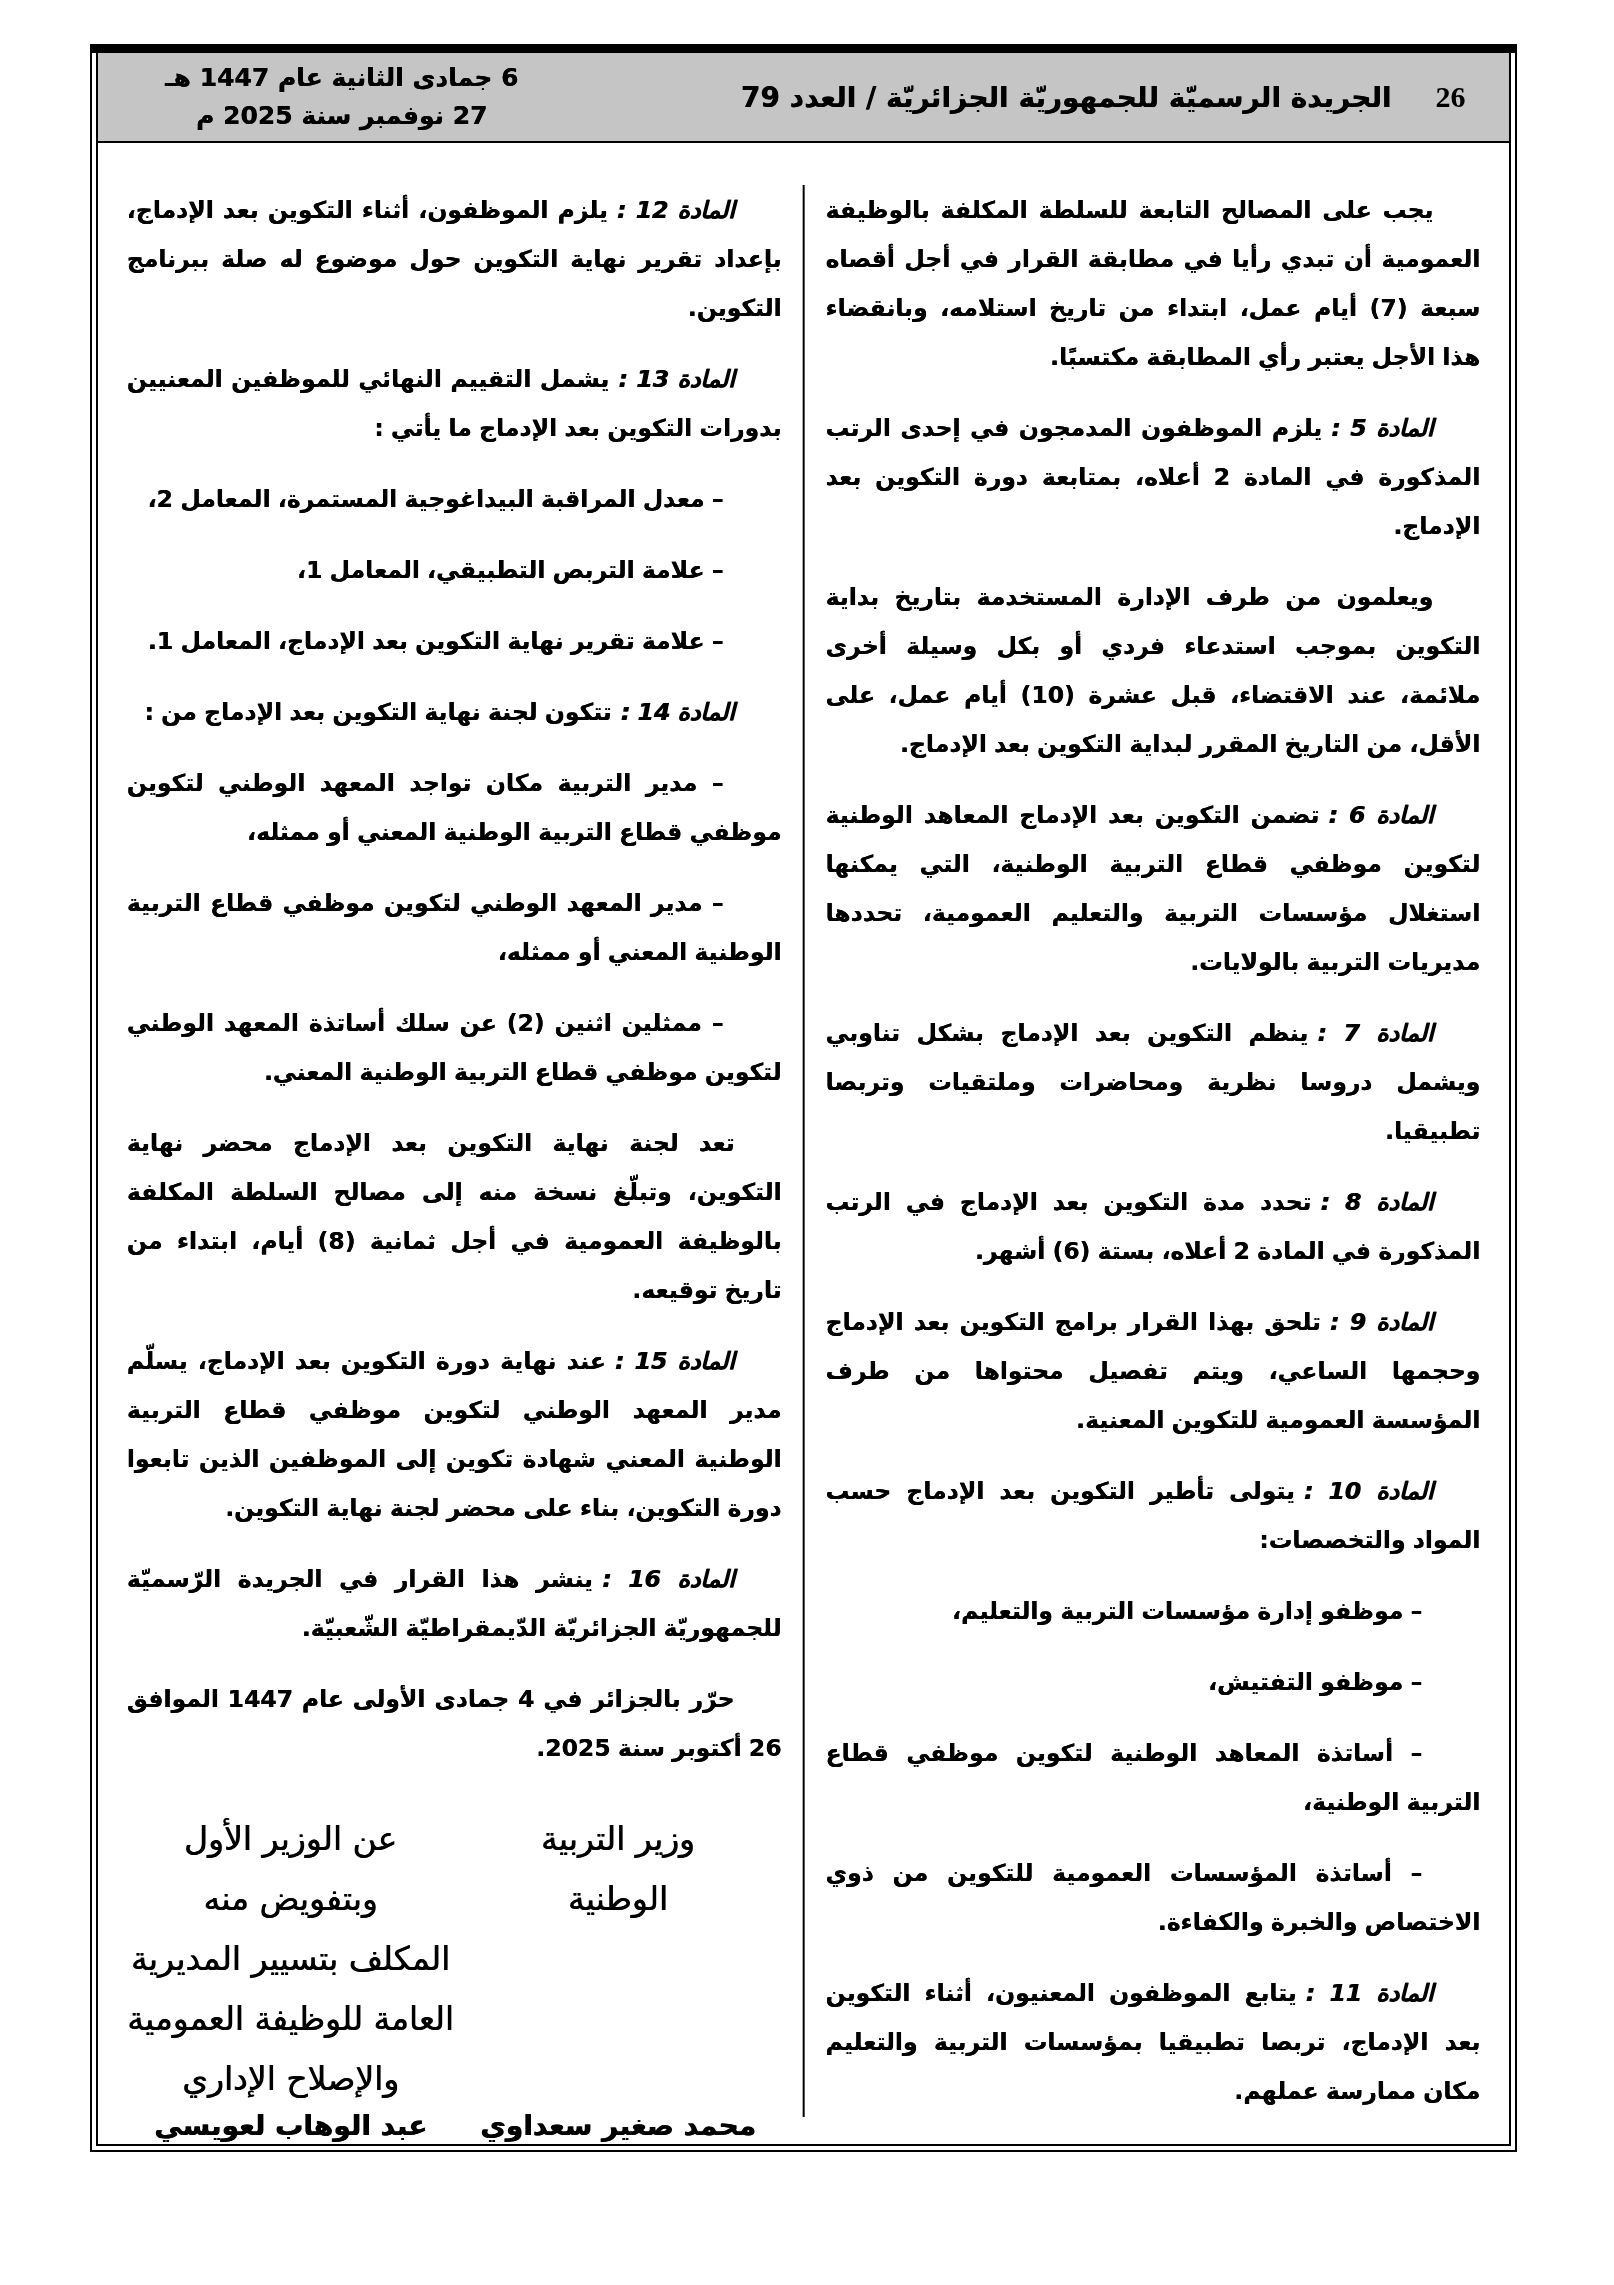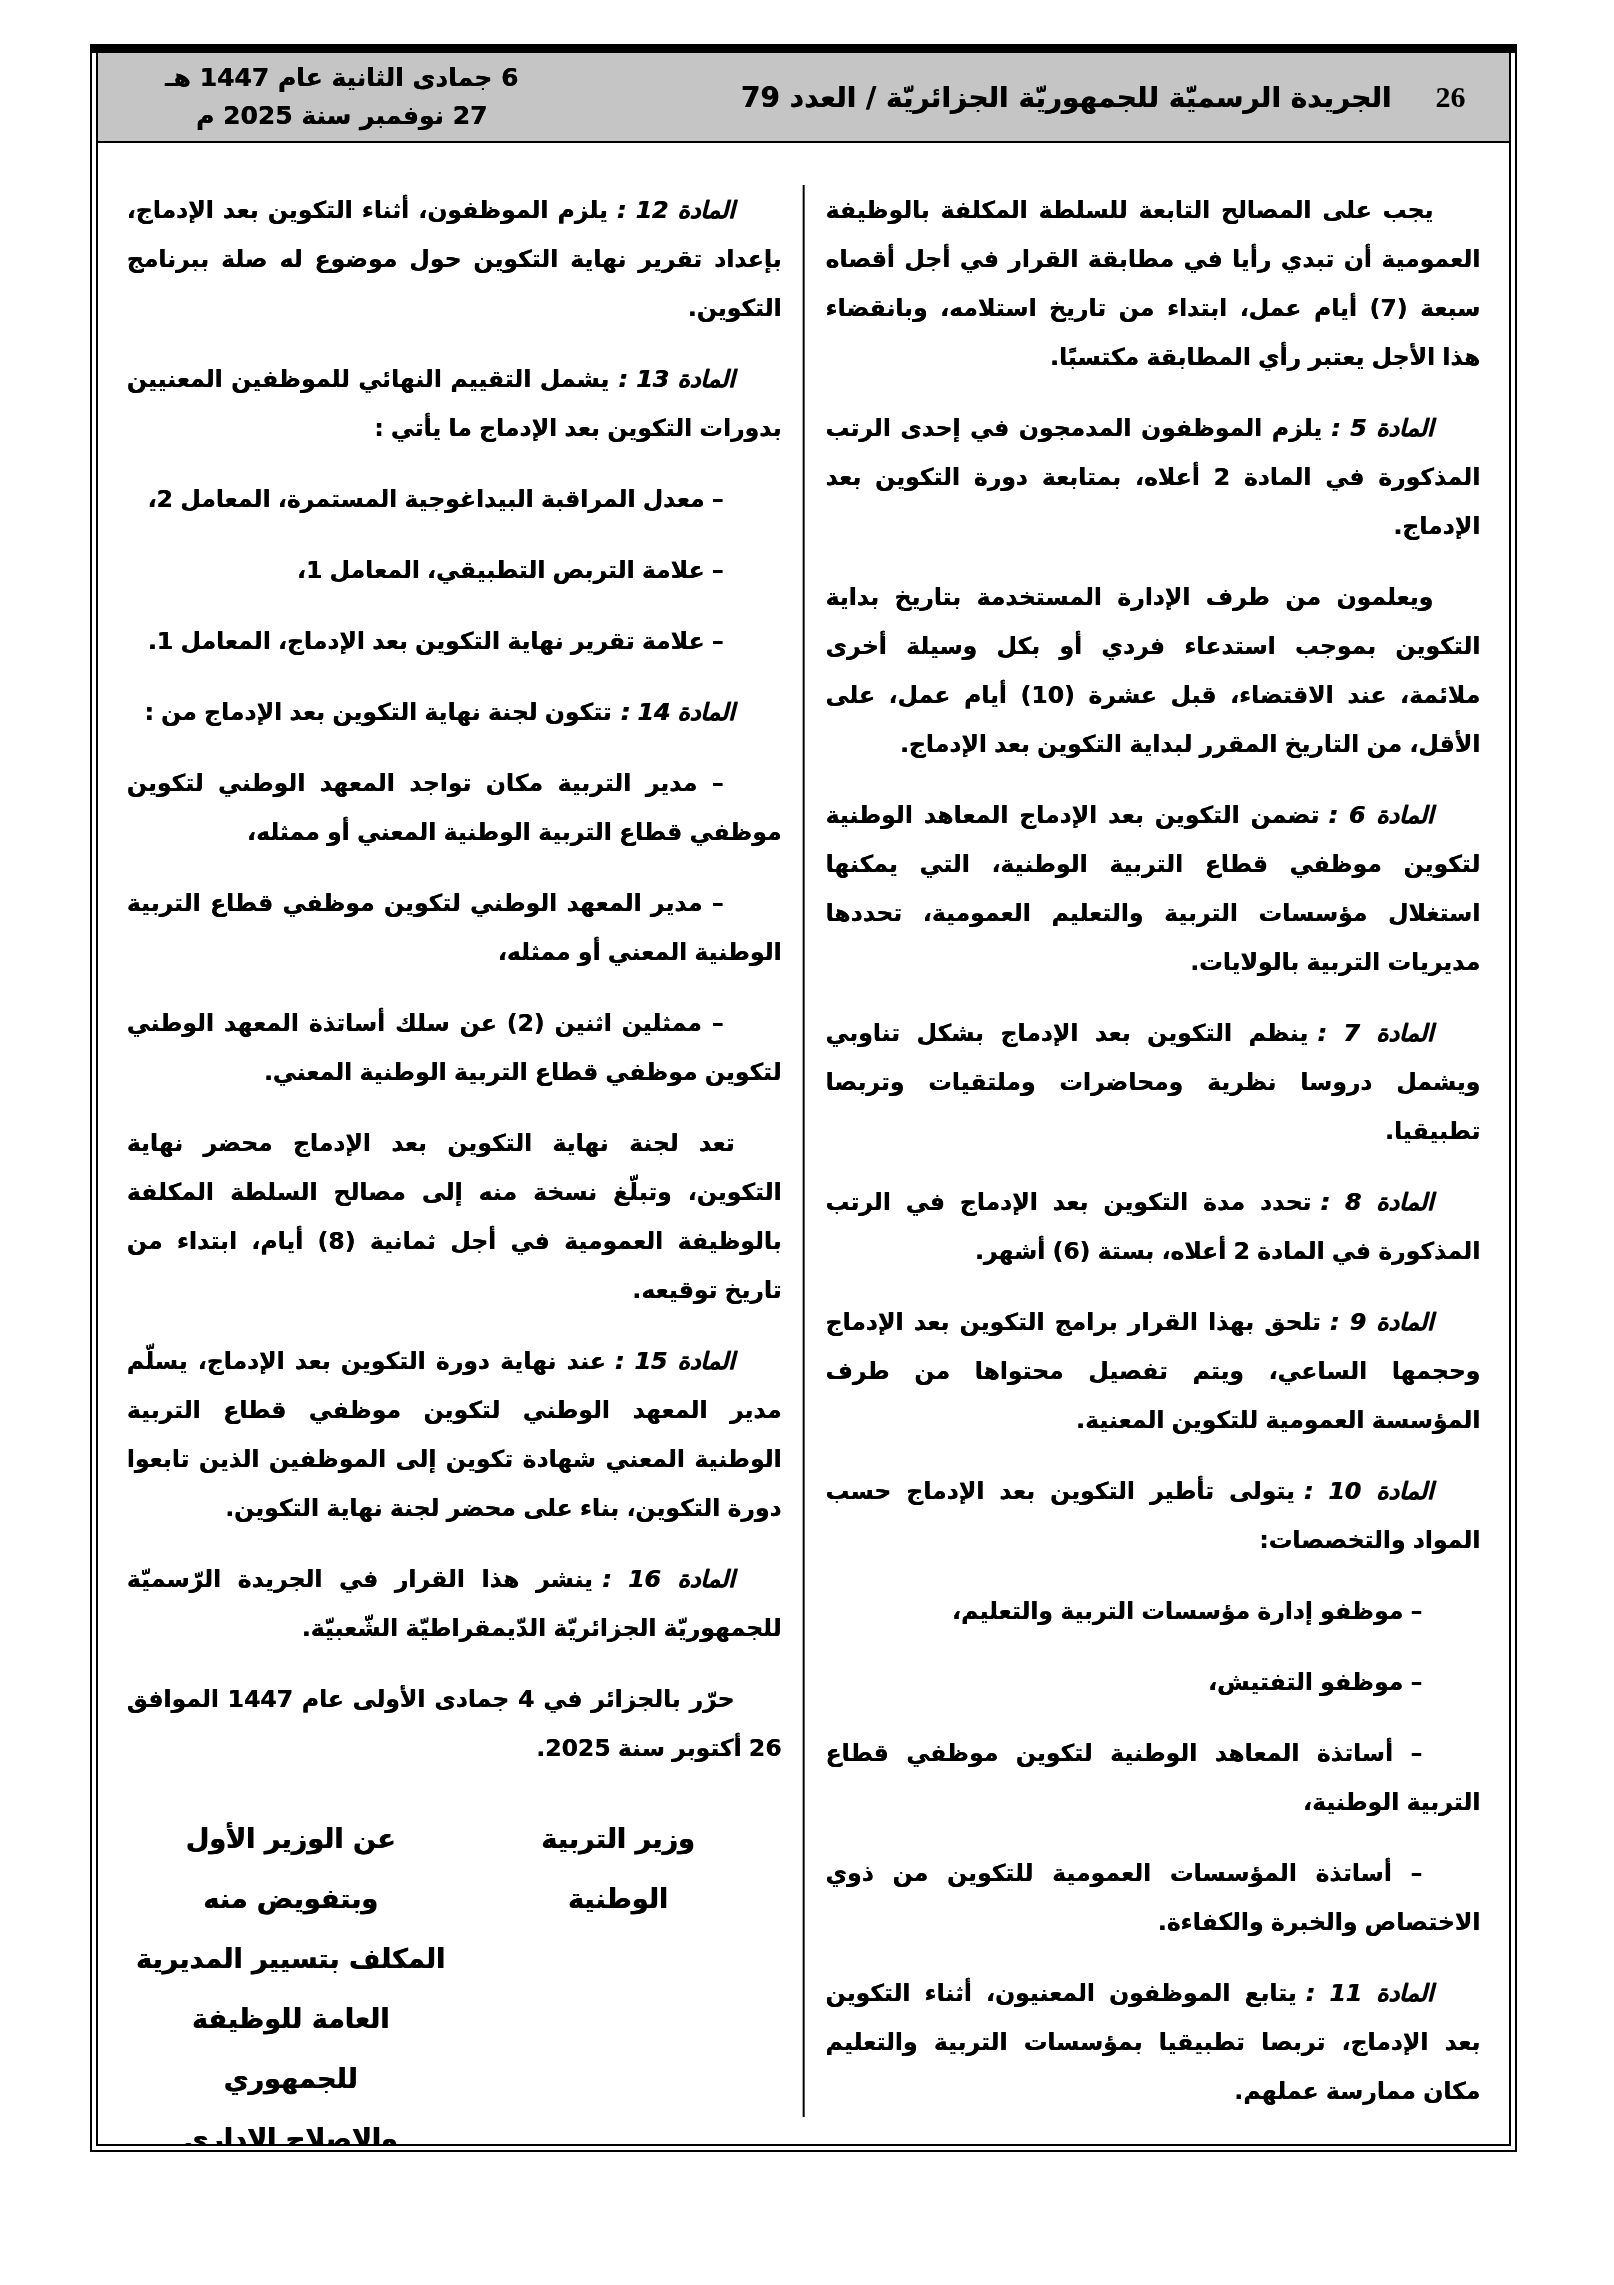--- a/index.html
+++ b/index.html
@@ -52,21 +52,21 @@
   }
   .para.item{text-indent:58px;}
   .article-label{white-space:nowrap;margin-left:9px;text-shadow:0.8px 0 0 currentColor;font-style:italic;}
   
   .sig-row{display:flex;direction:rtl;margin-top:36px;}
   .sig-col{
     width:50%;display:flex;flex-direction:column;justify-content:space-between;
     min-height:264px;text-align:center;
   }
   .sig-title div{
-    font-size:27px;font-weight:bold;line-height:60px;
+    font-size:33px;font-weight:normal;line-height:60px;
     text-shadow:0.7px 0 0 currentColor;
   }
   .sig-name{font-size:28px;font-weight:bold;text-shadow:0.8px 0 0 currentColor;padding-bottom:5.4px;}
 </style>
 </head>
 <body>
 
 <div class="page-frame">
   <div class="page-frame-inner">
 
@@ -120,21 +120,21 @@
             <div class="sig-title" id="sig-minister-title">
                 <div>وزير التربية</div>
                 <div>الوطنية</div>
               </div>
             <div class="sig-name">محمد صغير سعداوي</div>
           </div>
           <div class="sig-col">
             <div class="sig-title" id="sig-delegate-title">
                 <div>عن الوزير الأول وبتفويض منه</div>
                 <div>المكلف بتسيير المديرية</div>
-                <div>العامة للوظيفة للجمهوري</div>
+                <div>العامة للوظيفة العمومية</div>
                 <div>والإصلاح الإداري</div>
               </div>
             <div class="sig-name">عبد الوهاب لعويسي</div>
           </div>
         </div>
       </div>
     </div>
 
   </div>
 </div>

